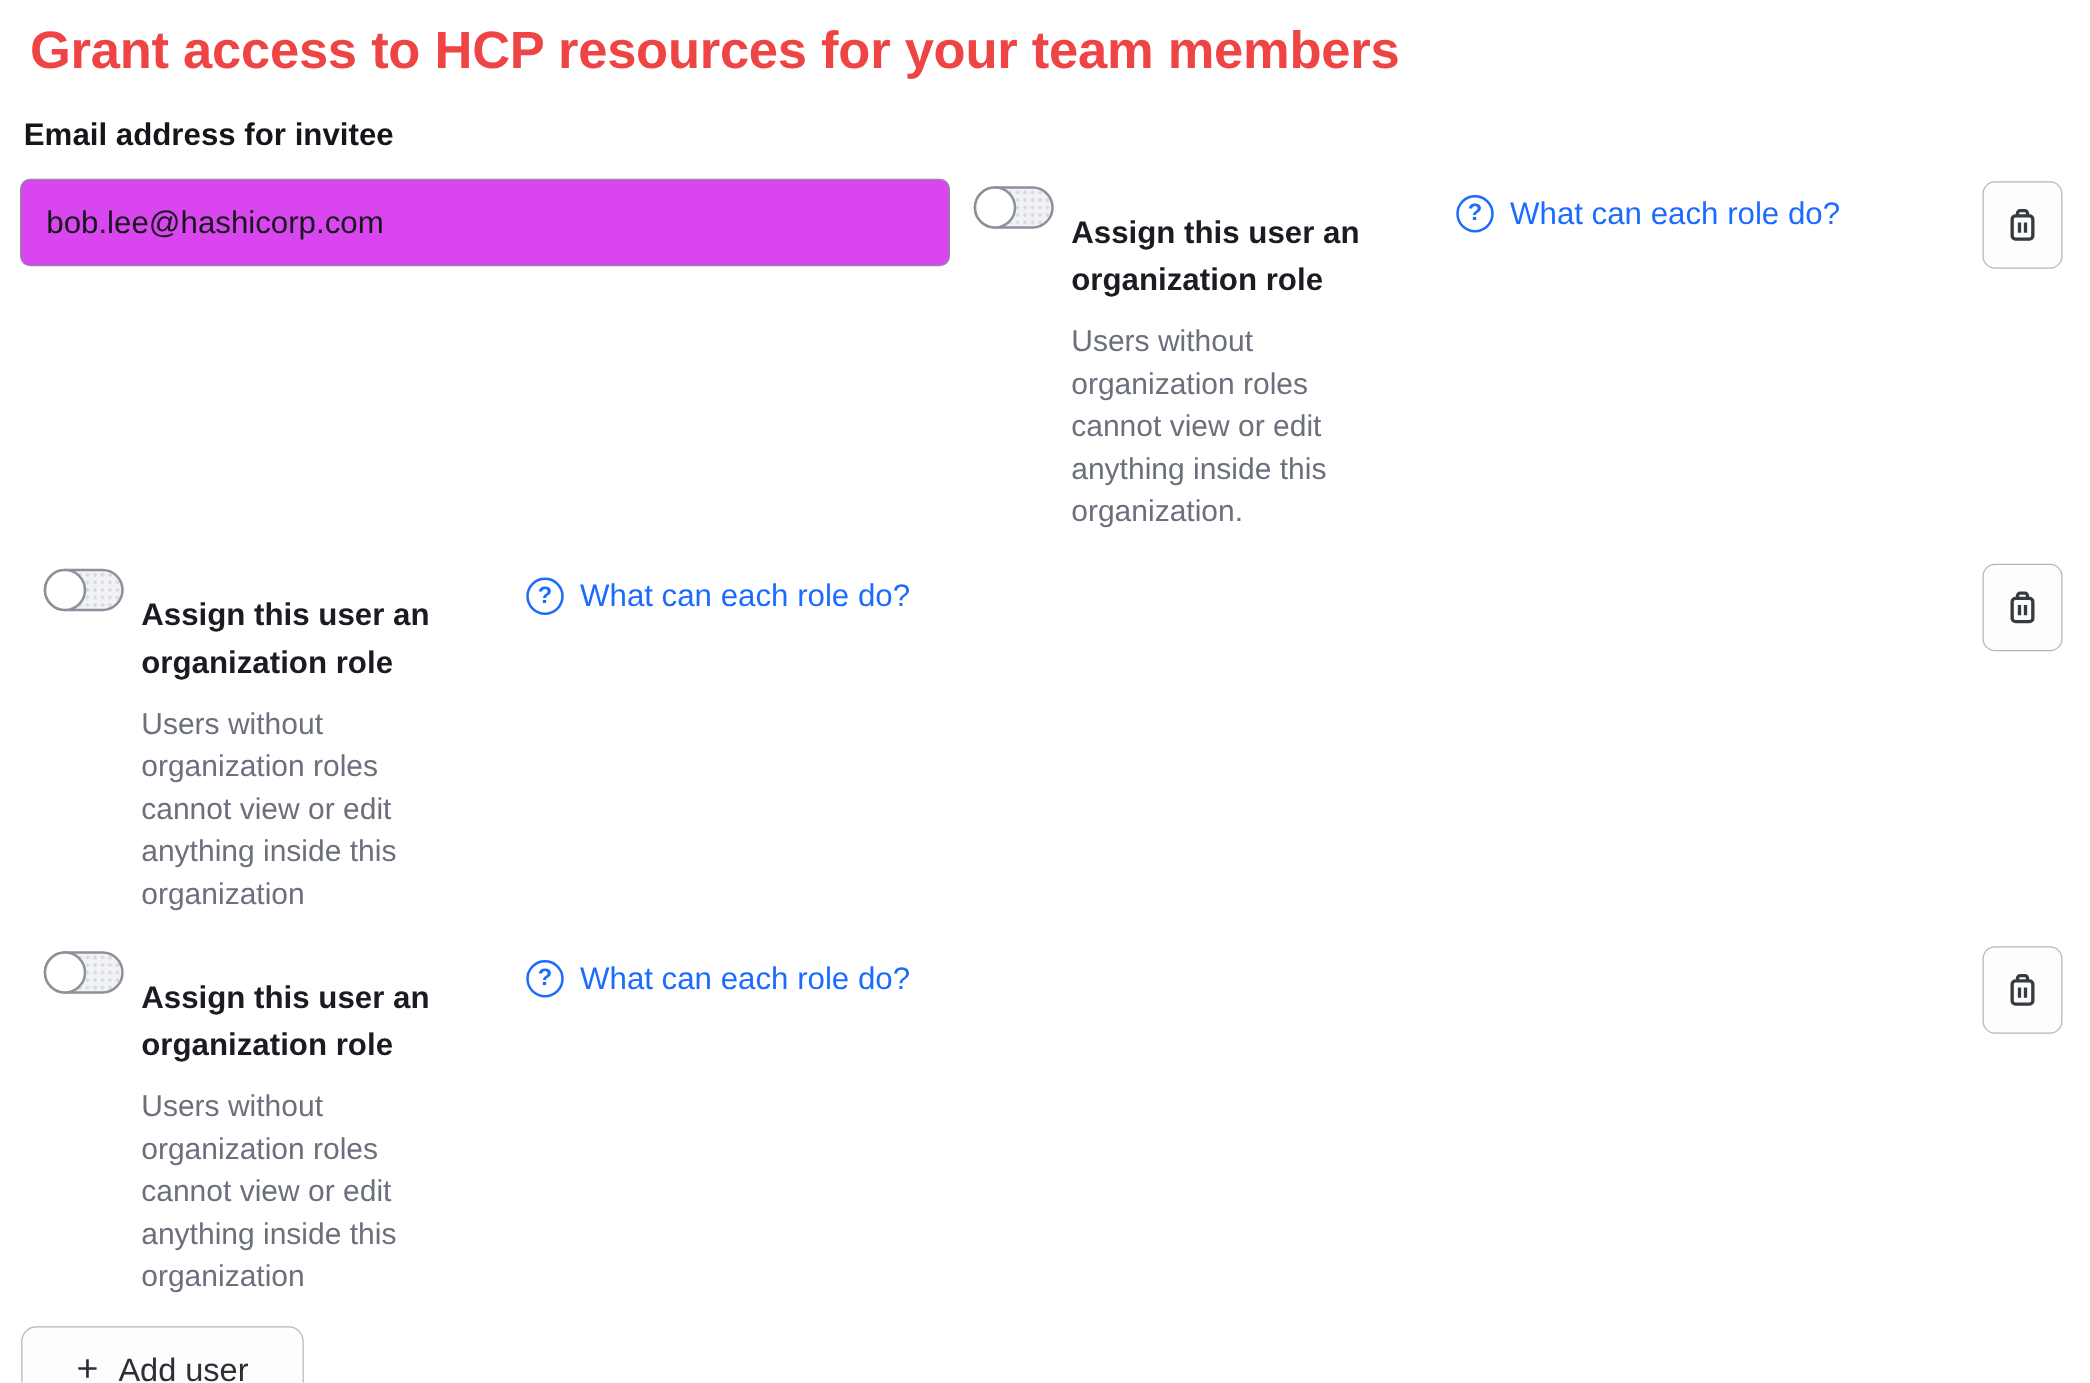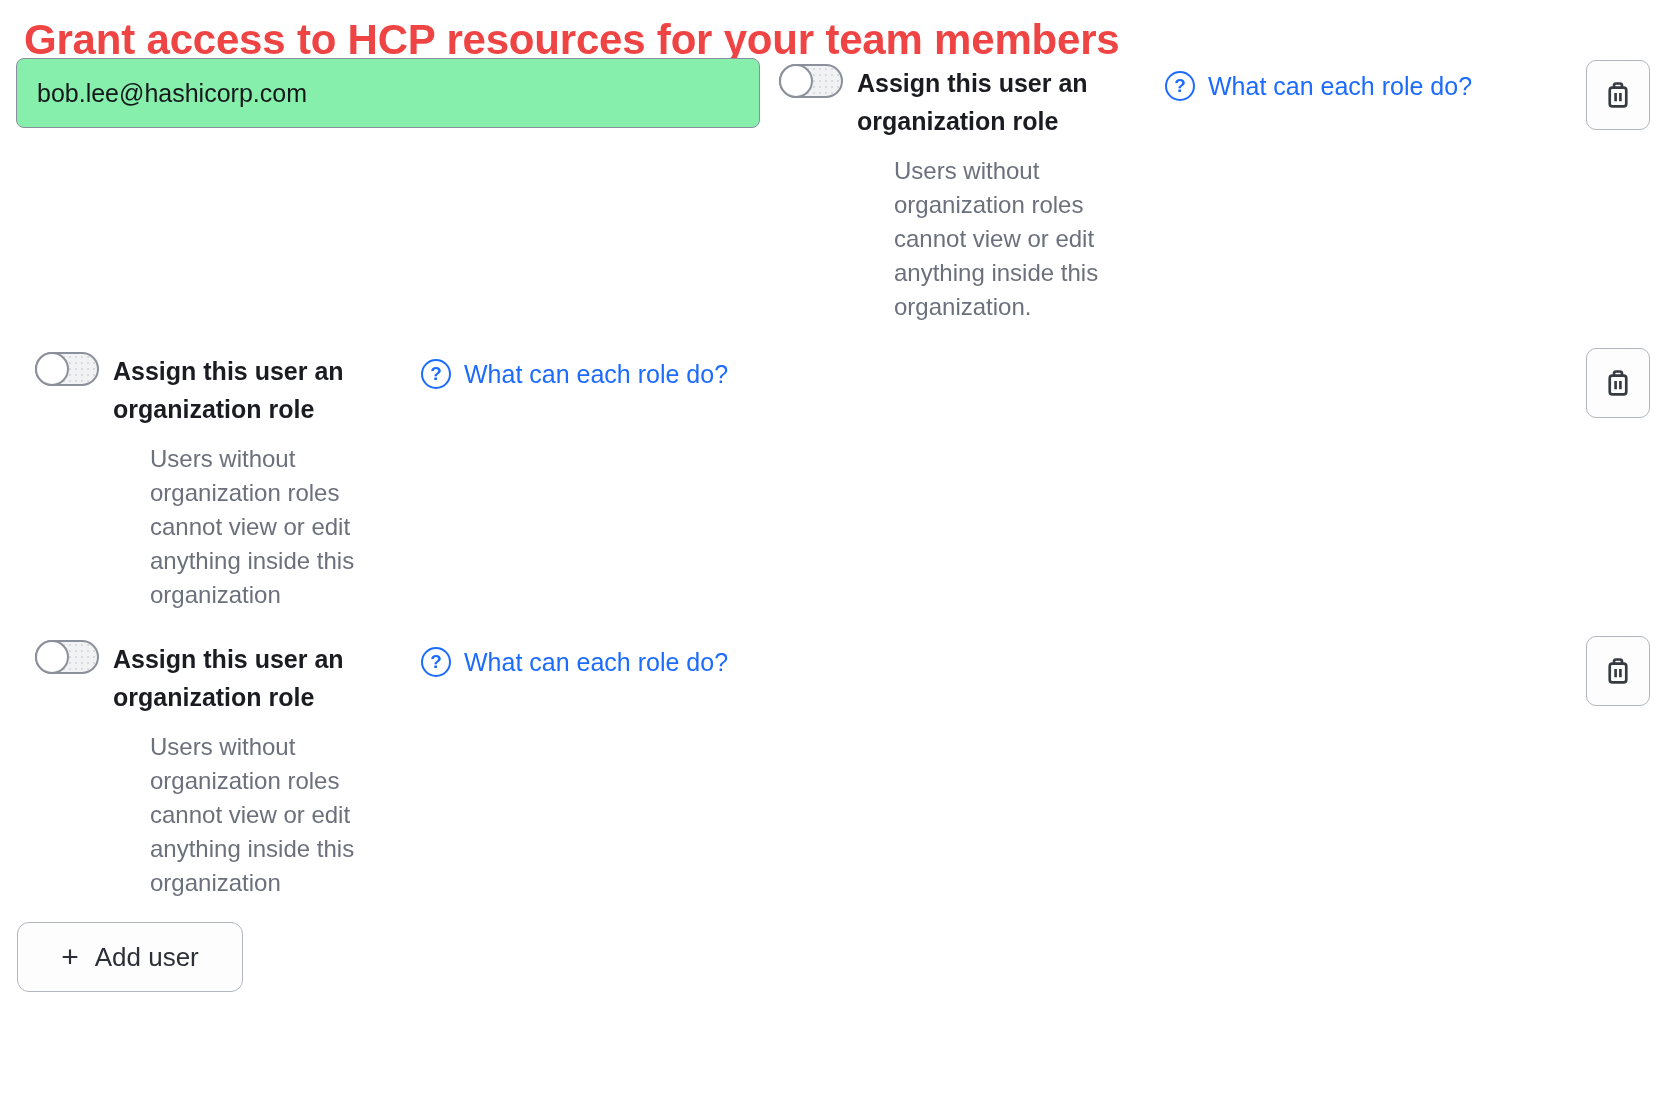--- a/index.html
+++ b/index.html
@@ -40,21 +40,21 @@
   .email-input {
     width: 744px;
     height: 70px;
     flex: 0 0 744px;
     border: 1.5px solid #8b8f99;
     border-radius: 8px;
     padding: 0 20px;
     font-family: "Liberation Sans", sans-serif;
     font-size: 25px;
     color: #15171b;
-    background: #86efac;
+    background: #d946ef;
     outline: none;
   }
 
   .toggle {
     position: relative;
     flex: 0 0 64px;
     width: 64px;
     height: 34px;
     margin-left: 19px;
     margin-top: 6px;
@@ -80,28 +80,28 @@
     width: 252px;
     flex: 0 0 252px;
     margin-left: 14px;
     margin-top: 6px;
   }
   .role-title {
     font-size: 25px;
     line-height: 38px;
     font-weight: 700;
     color: #1a1c21;
+    margin-top: 18px;
   }
   .role-helper {
     margin-top: 14px;
     font-size: 24px;
     line-height: 34px;
     font-weight: 400;
     color: #6b707c;
-    margin-left: 37px;
   }
 
   .role-link {
     display: flex;
     align-items: center;
     gap: 13px;
     margin-left: 56px;
     margin-top: 13px;
     color: #1c6bff;
     font-size: 25px;
@@ -163,20 +163,21 @@
     font-weight: 400;
     line-height: 30px;
     color: #2c2f36;
   }
 </style>
 </head>
 <body>
 
 <div>
   <h1 class="page-title">Grant access to HCP resources for your team members</h1>
+  <div class="field-label">Email address for invitee</div>
 
   <div class="row">
     <input class="email-input" type="text" value="bob.lee@hashicorp.com" style="">
     <div class="toggle">
       <div class="toggle-knob"></div>
     </div>
     <div class="role-text">
       <div class="role-title">Assign this user an organization role</div>
       <div class="role-helper">Users without organization roles cannot view or edit anything inside this organization.</div>
     </div>

